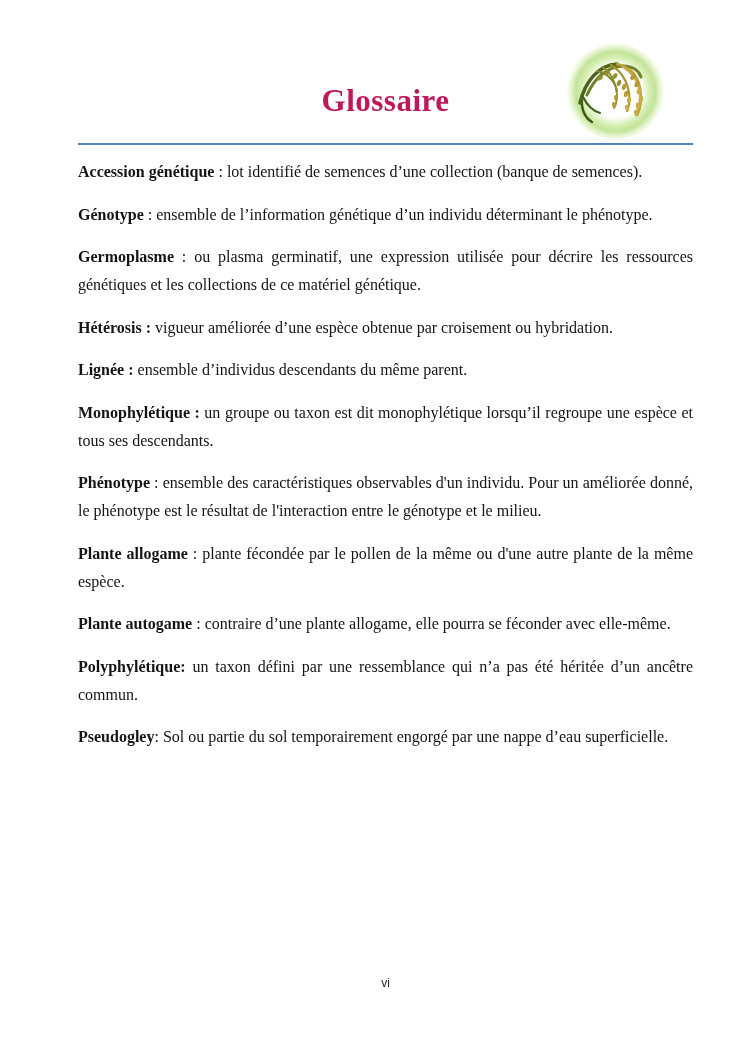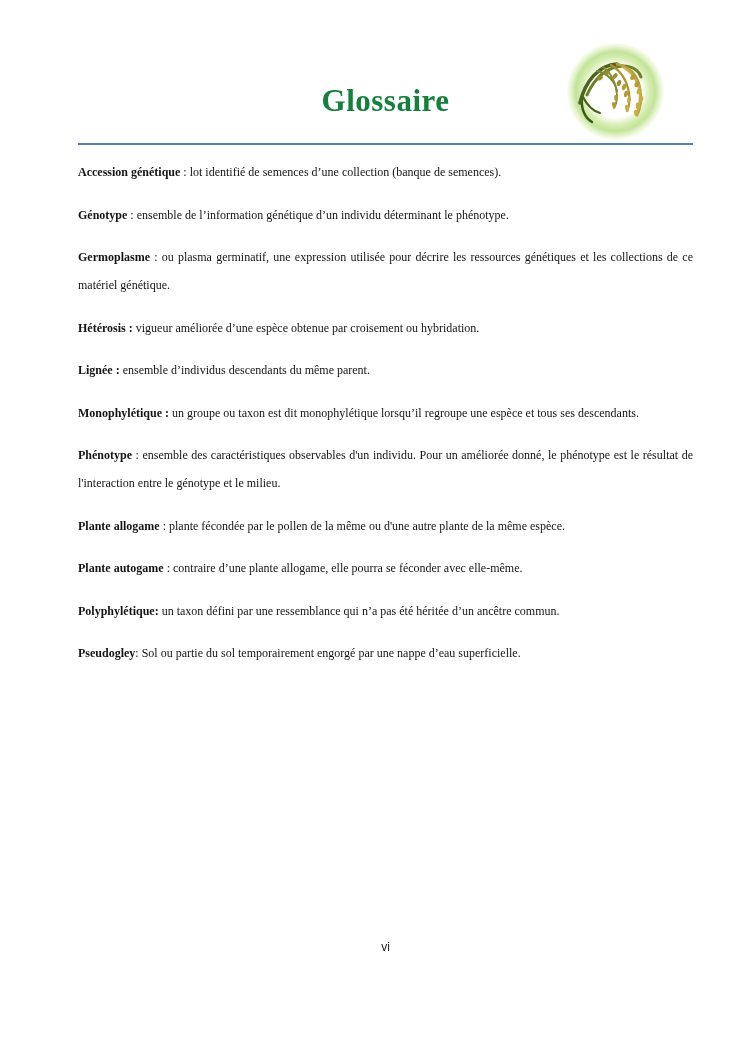--- a/index.html
+++ b/index.html
@@ -41,29 +41,29 @@
     height: 2px;
   }
   .entries {
     position: absolute;
     left: 78px;
     top: 158px;
     width: 615px;
   }
   .entry {
     margin: 0 0 14.5px 0;
-    font-size: 12px;
+    font-size: 16px;
     line-height: 28px;
     text-align: justify;
   }
   .entry b { font-weight: bold; }
   .pageno {
     position: absolute;
     left: 78px;
-    top: 940px;
+    top: 976px;
     width: 615px;
     text-align: center;
     font-family: "Liberation Sans", "DejaVu Sans", sans-serif;
     font-size: 12px;
     color: #1e1e1e;
   }
 </style>
 </head>
 <body>
 
@@ -113,21 +113,21 @@
       </g>
       <g fill="#93902f">
         <ellipse cx="40" cy="30" rx="2" ry="3.2" transform="rotate(50 40 30)"></ellipse>
         <ellipse cx="48" cy="33" rx="2" ry="3.2" transform="rotate(35 48 33)"></ellipse>
         <ellipse cx="52" cy="40" rx="2" ry="3.2" transform="rotate(22 52 40)"></ellipse>
         <ellipse cx="33" cy="35" rx="2" ry="3.2" transform="rotate(55 33 35)"></ellipse>
       </g>
     </svg>
   </div>
 
-  <h1 class="title" style="color: #15803d; text-align: center;">Glossaire</h1>
+  <h1 class="title" style="color: #be185d; text-align: center;">Glossaire</h1>
 
   <div class="divider" style="background: rgb(79, 129, 189);"></div>
 
   <div class="entries">
       <p class="entry"><b>Accession génétique</b><span> : lot identifié de semences d’une collection (banque de semences).</span></p>
       <p class="entry"><b>Génotype</b><span> : ensemble de l’information génétique d’un individu déterminant le phénotype.</span></p>
       <p class="entry"><b>Germoplasme</b><span> : ou plasma germinatif, une expression utilisée pour décrire les ressources génétiques et les collections de ce matériel génétique.</span></p>
       <p class="entry"><b>Hétérosis :</b><span> vigueur améliorée d’une espèce obtenue par croisement ou hybridation.</span></p>
       <p class="entry"><b>Lignée :</b><span> ensemble d’individus descendants du même parent.</span></p>
       <p class="entry"><b>Monophylétique :</b><span> un groupe ou taxon est dit monophylétique lorsqu’il regroupe une espèce et tous ses descendants.</span></p>

